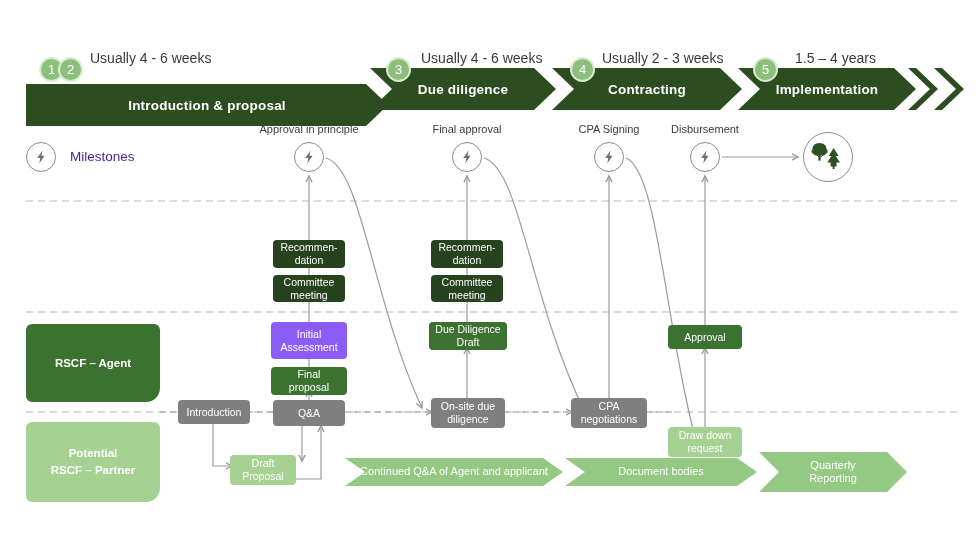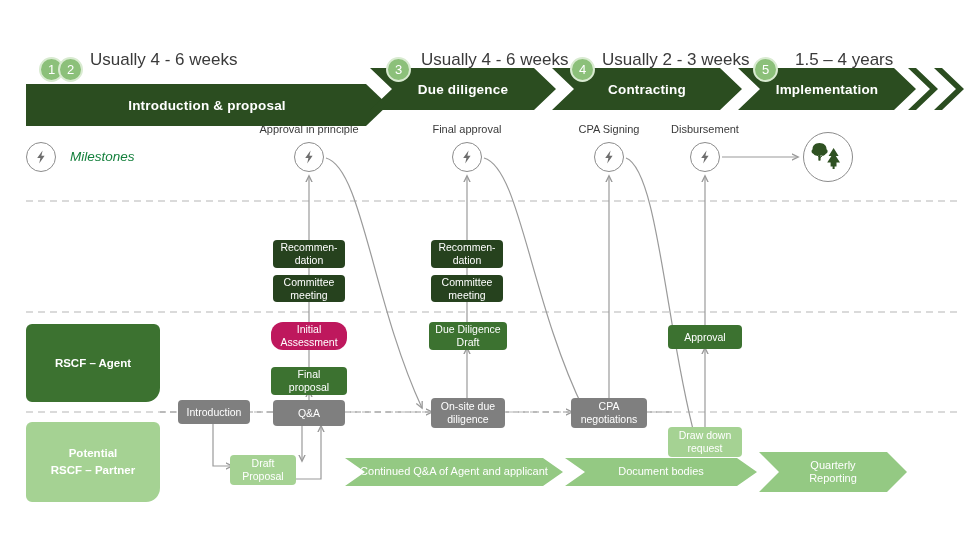--- a/index.html
+++ b/index.html
@@ -27,21 +27,21 @@
     clip-path:polygon(0 0, calc(100% - 22px) 0, 100% 50%, calc(100% - 22px) 100%, 0 100%, 22px 50%);
   }
   .phase.first{
     clip-path:polygon(0 0, calc(100% - 22px) 0, 100% 50%, calc(100% - 22px) 100%, 0 100%);
   }
   .chev{
     position:absolute;height:42px;width:30px;background:#2b4d20;
     clip-path:polygon(0 0, 8px 0, 30px 50%, 8px 100%, 0 100%, 22px 50%);
   }
   .phase-dur{
-    position:absolute;font-size:17px;color:#3a3a3a;white-space:nowrap;
+    position:absolute;font-size:14px;color:#3a3a3a;white-space:nowrap;
   }
   .numcircle{
     position:absolute;width:25px;height:25px;border-radius:50%;
     background:#8cc07a;border:2px solid #d9ebd1;
     color:#ffffff;font-size:13px;font-weight:normal;
     display:flex;align-items:center;justify-content:center;
     box-sizing:border-box;
   }
 
   
@@ -50,21 +50,21 @@
     border:1.6px solid #8c8c8c;background:#ffffff;
     display:flex;align-items:center;justify-content:center;
     box-sizing:border-box;
   }
   .ms-circle svg{display:block;}
   .ms-label{
     position:absolute;font-size:11px;color:#3a3a3a;white-space:nowrap;
     text-align:center;
   }
   .ms-title{
-    position:absolute;font-size:13.5px;color:#15803d;white-space:nowrap;font-style:italic;
+    position:absolute;font-size:13.5px;color:#4c1d95;white-space:nowrap;
   }
   .tree-circle{
     position:absolute;width:50px;height:50px;border-radius:50%;
     border:1.8px solid #8c8c8c;background:#ffffff;
     display:flex;align-items:center;justify-content:center;box-sizing:border-box;
   }
 
   
   .lane-label{
     position:absolute;border-radius:6px 6px 14px 6px;
@@ -229,21 +229,21 @@
         <div>dation</div>
       </div>
     </div>
     <div class="box" style="left:431px;top:275px;width:72px;height:27px;background:#26421e;">
       <div>
         <div>Committee</div>
         <div>meeting</div>
       </div>
     </div>
 
-    <div class="box" style="left:271px;top:322px;width:76px;height:28px;background:#be185d;border-radius:12px;">
+    <div class="box" style="left:271px;top:322px;width:76px;height:37px;background:#8b5cf6;">
       <div>
         <div>Initial</div>
         <div>Assessment</div>
       </div>
     </div>
     <div class="box" style="left:271px;top:367px;width:76px;height:28px;background:#3c7230;">
       <div>
         <div>Final</div>
         <div>proposal</div>
       </div>

